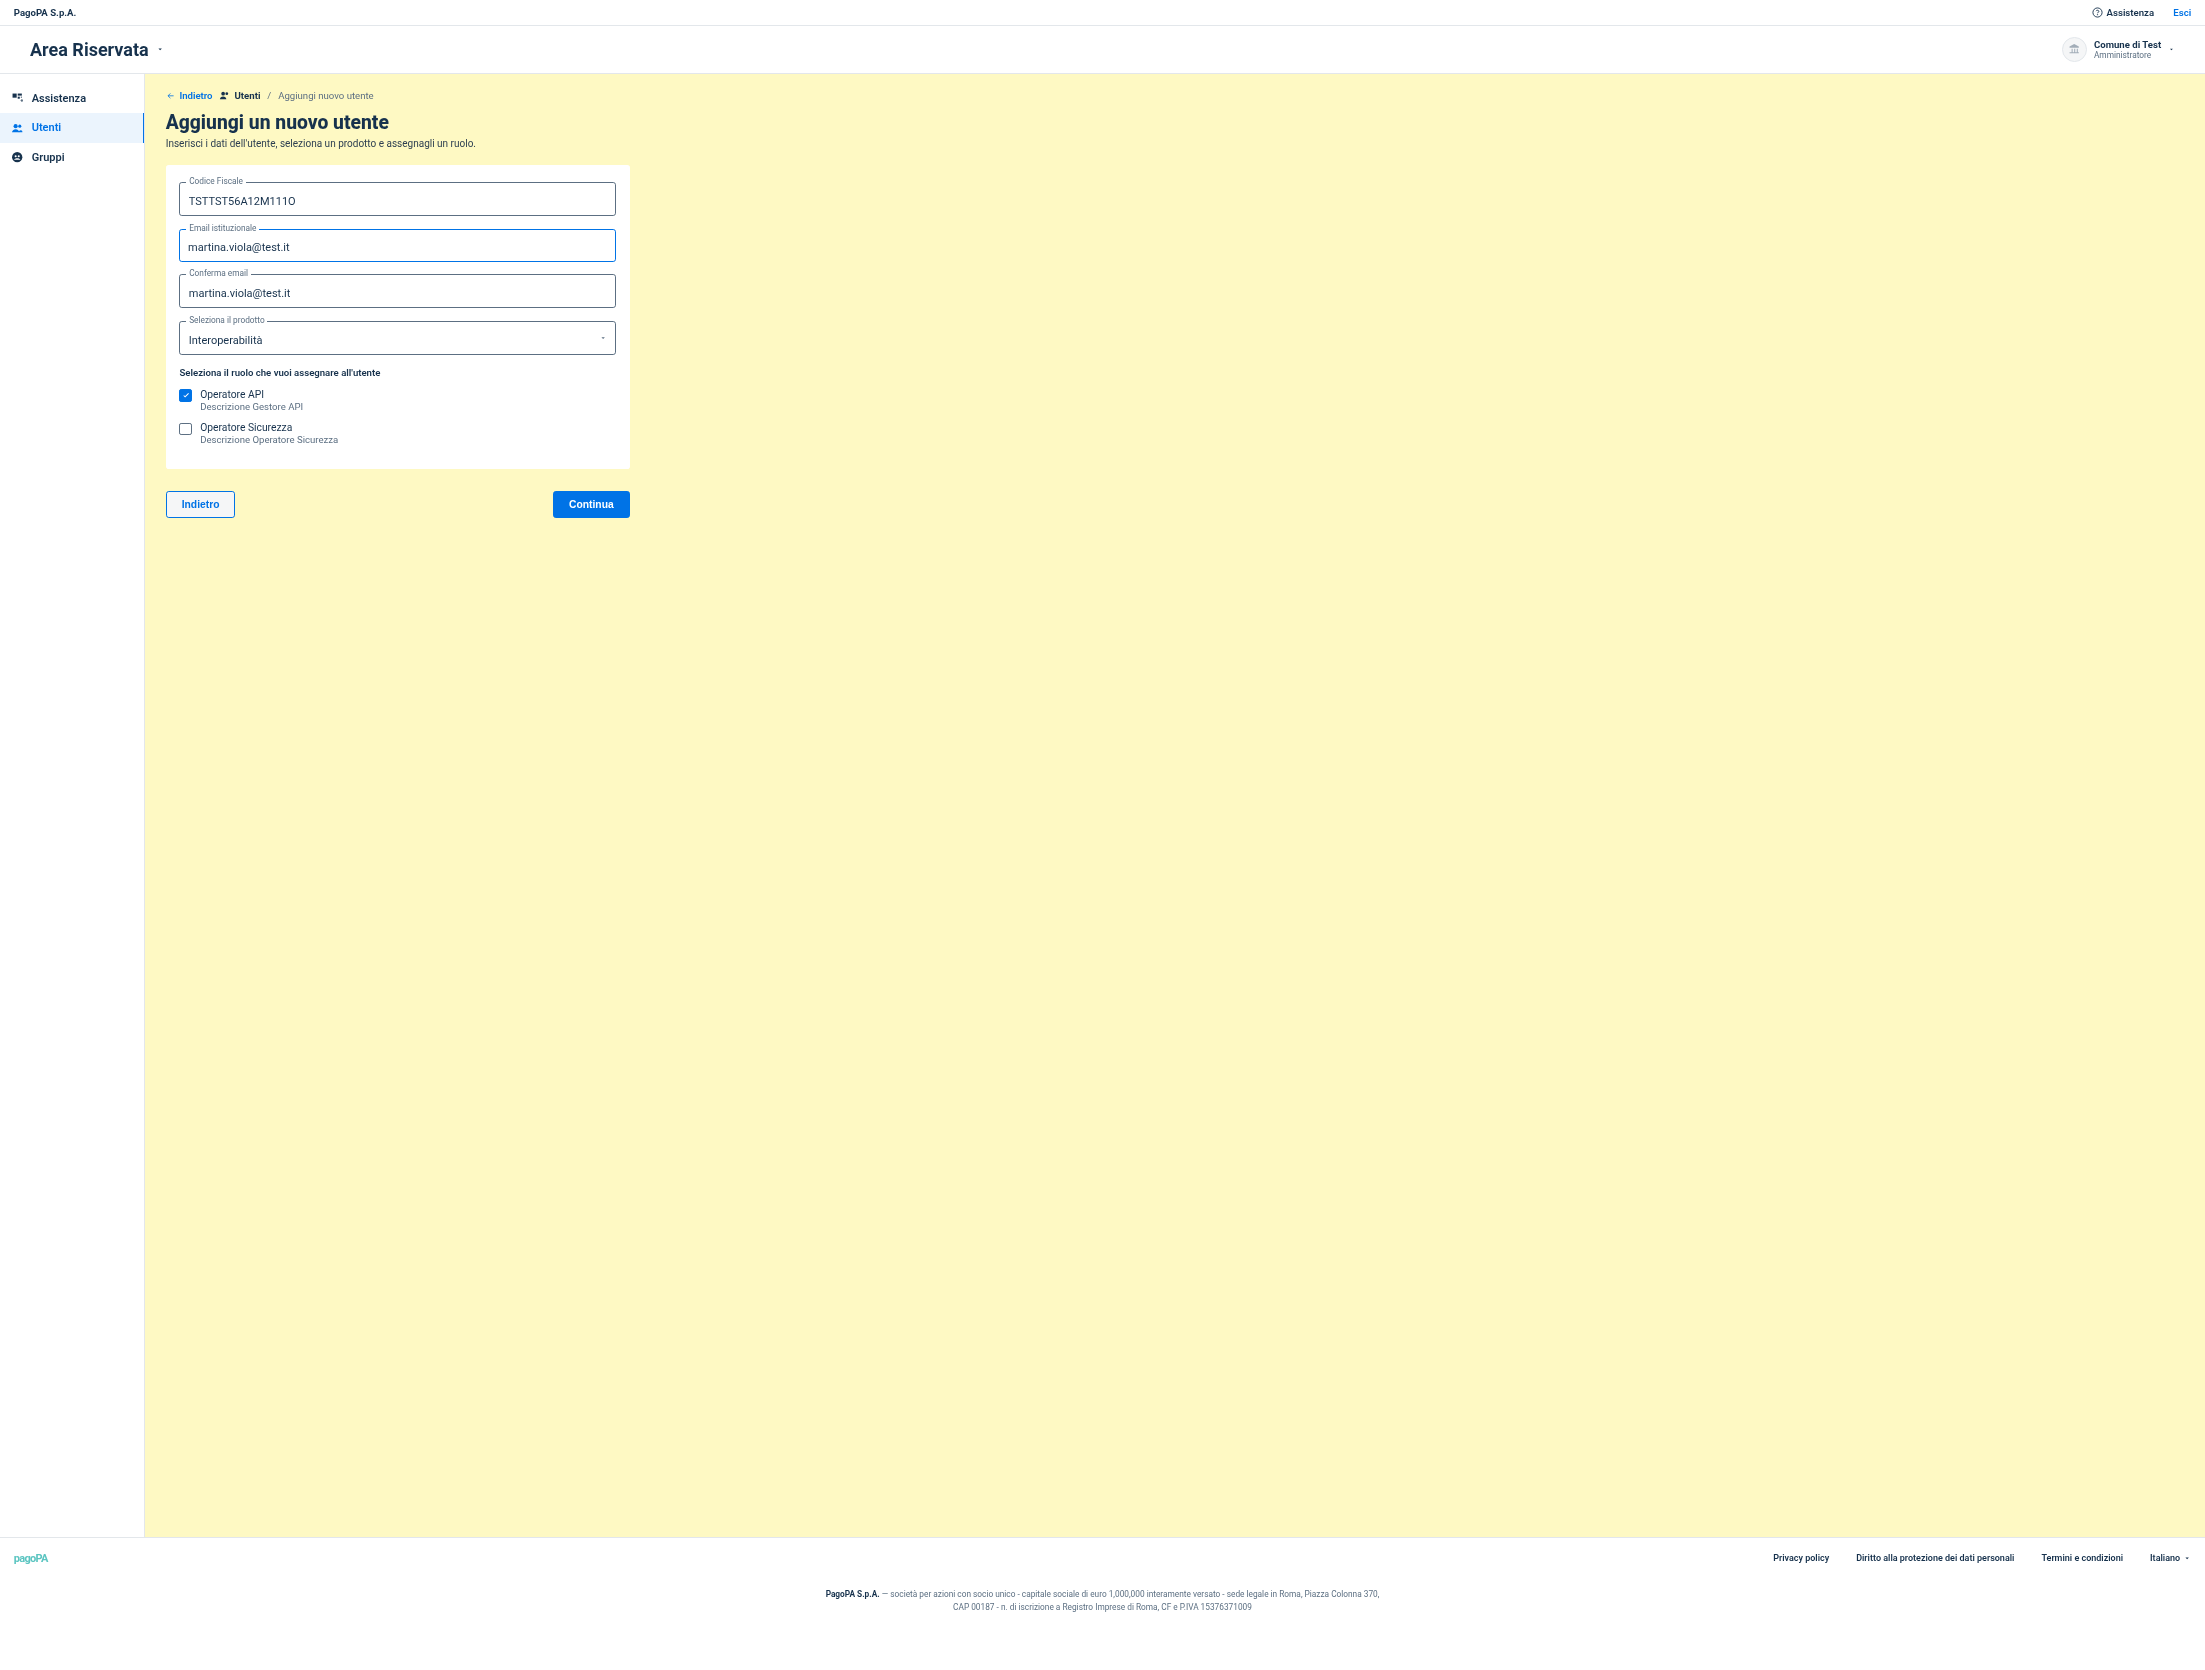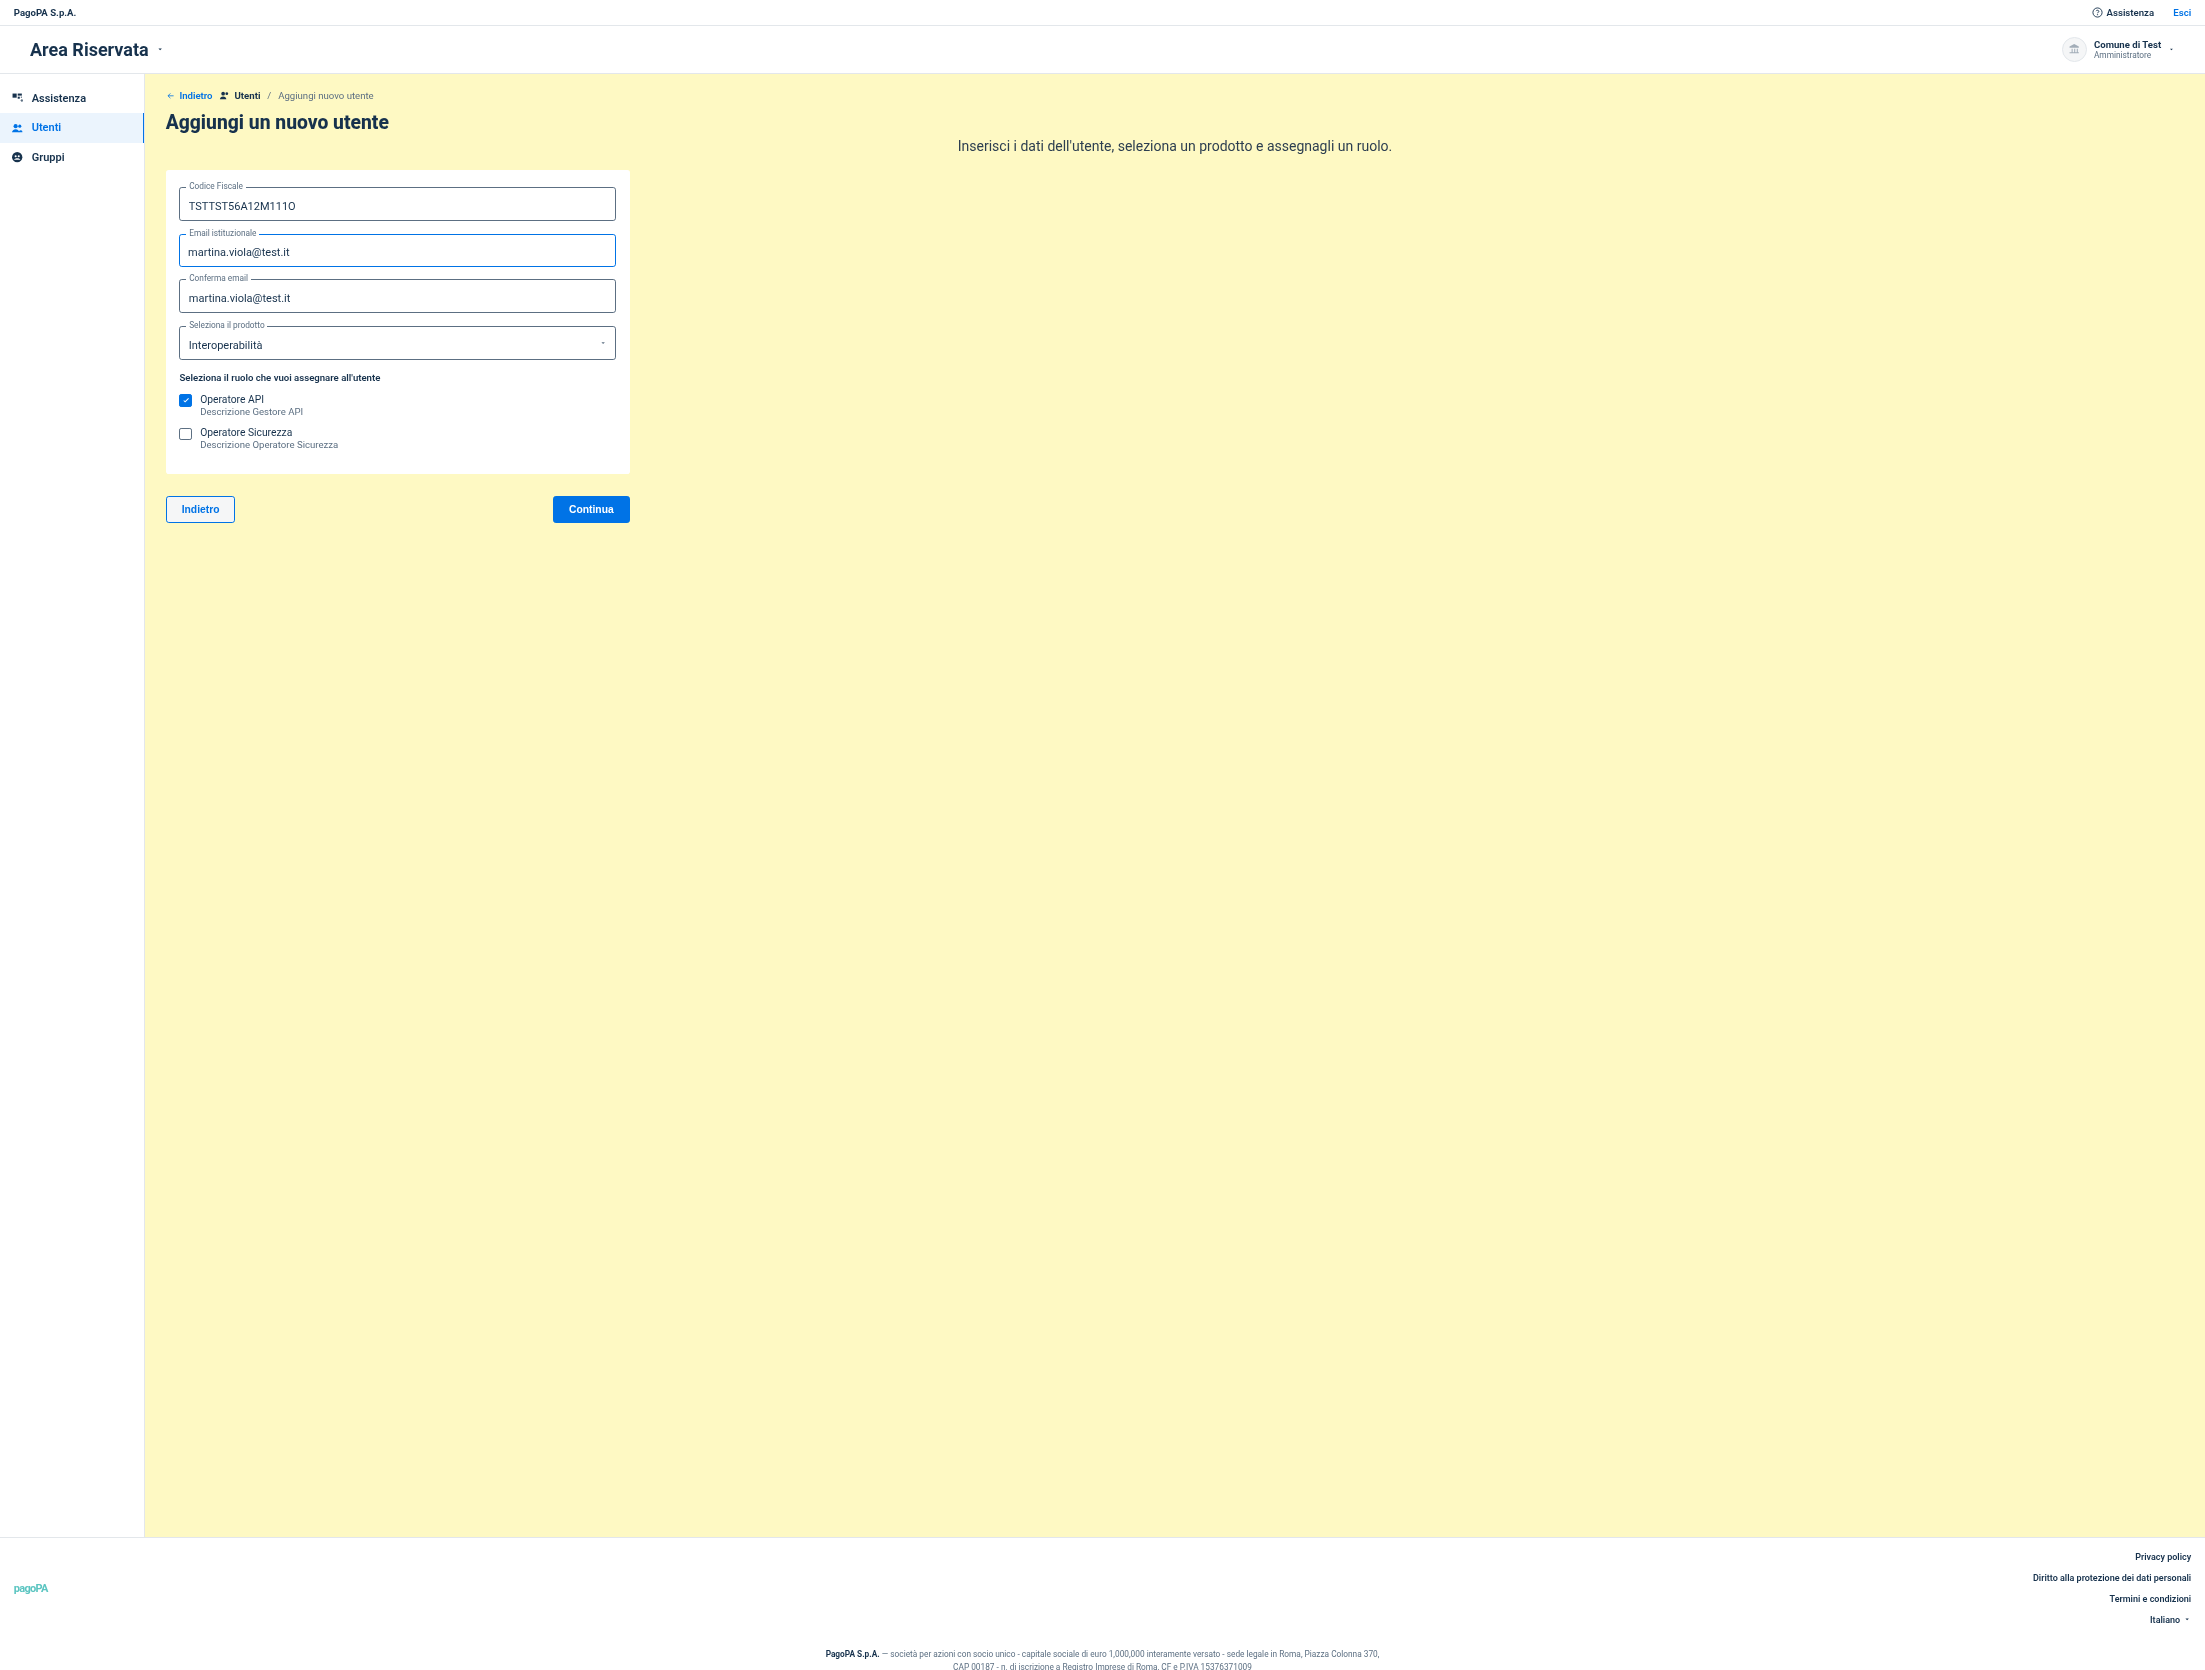--- a/index.html
+++ b/index.html
@@ -29,21 +29,21 @@
 .main { flex:1; background:#fef9c3; padding: 16.5px 20.7px 27.6px; }
 
 
 .crumbs { display:flex; align-items:center; gap:6.9px; font-size:9.6px; margin-bottom: 9.6px; }
 .crumb-back { display:flex; align-items:center; gap:4.1px; color:#0073E6; font-weight:600; cursor:pointer; }
 .crumb-sep { color:#5C6F82; }
 .crumb-users { display:flex; align-items:center; gap:4.1px; font-weight:700; color:#17324D; }
 .crumb-current { color:#5C6F82; }
 
 .page-title { font-size: 19.3px; font-weight: 800; color:#17324D; margin-bottom: 4.1px; }
-.page-subtitle { font-size: 14px; color:#2C3E50; margin-bottom: 16.5px; text-align: center; }
+.page-subtitle { font-size: 10px; color:#2C3E50; margin-bottom: 16.5px; }
 
 
 .card { background:#fff; border-radius: 2.8px; padding: 16.5px 13.8px 13.8px; max-width: 464px; }
 .field-row { display:flex; gap:8.3px; }
 .field { position: relative; margin-bottom: 12.4px; flex:1; }
 .field-label { position:absolute; top:-5.5px; left:6.9px; background:#fff; padding: 0 2.8px; font-size:8.3px; color:#5C6F82; }
 .field-input { width:100%; border:0.7px solid #5C6F82; border-radius:2.8px; padding: 12.4px 8.3px 6.9px; font-size:11px; color:#17324D; font-family:inherit; }
 .field.focused .field-input { border-color:#0073E6; border-width:1.4px; padding:11.7px 7.6px 6.2px; }
 .select-wrap { position:relative; }
 .select-caret { position:absolute; right:8.3px; top:50%; transform:translateY(-50%); color:#5C6F82; }
@@ -57,21 +57,21 @@
 
 
 .actions { display:flex; justify-content:space-between; margin-top: 22px; max-width:464px; }
 .btn { padding: 6.9px 15px; border-radius:2.8px; font-size:10.3px; font-weight:700; cursor:pointer; }
 .btn-outline { background:#F5F6F7; border:0.7px solid #0073E6; color:#0073E6; }
 .btn-primary { background:#0073E6; border:0.7px solid #0073E6; color:#fff; }
 
 
 .footer1 { display:flex; align-items:center; justify-content:space-between; padding: 13.8px; border-top:0.7px solid #E3E7EB; }
 .logo { font-weight:700; font-size:11px; color:#5BC5C1; letter-spacing:-0.7px; }
-.footer-links { display:flex; align-items:flex-end; gap:11px; font-size:9px; font-weight:600; color:#17324D;flex-direction:column; }
+.footer-links { display:flex; align-items:flex-start; gap:27px; font-size:9px; font-weight:600; color:#17324D; }
 .footer-links span { cursor:pointer; }
 .lang-sel { display:flex; align-items:center; gap:2.8px; cursor:pointer; }
 
 .footer2 { text-align:center; padding: 9.6px 27.6px 20.7px; font-size:8.3px; color:#5C6F82; line-height:1.6; }
 .footer2 strong { color:#17324D; }
 
 svg { display:block; }
 </style>
 </head>
 <body>

